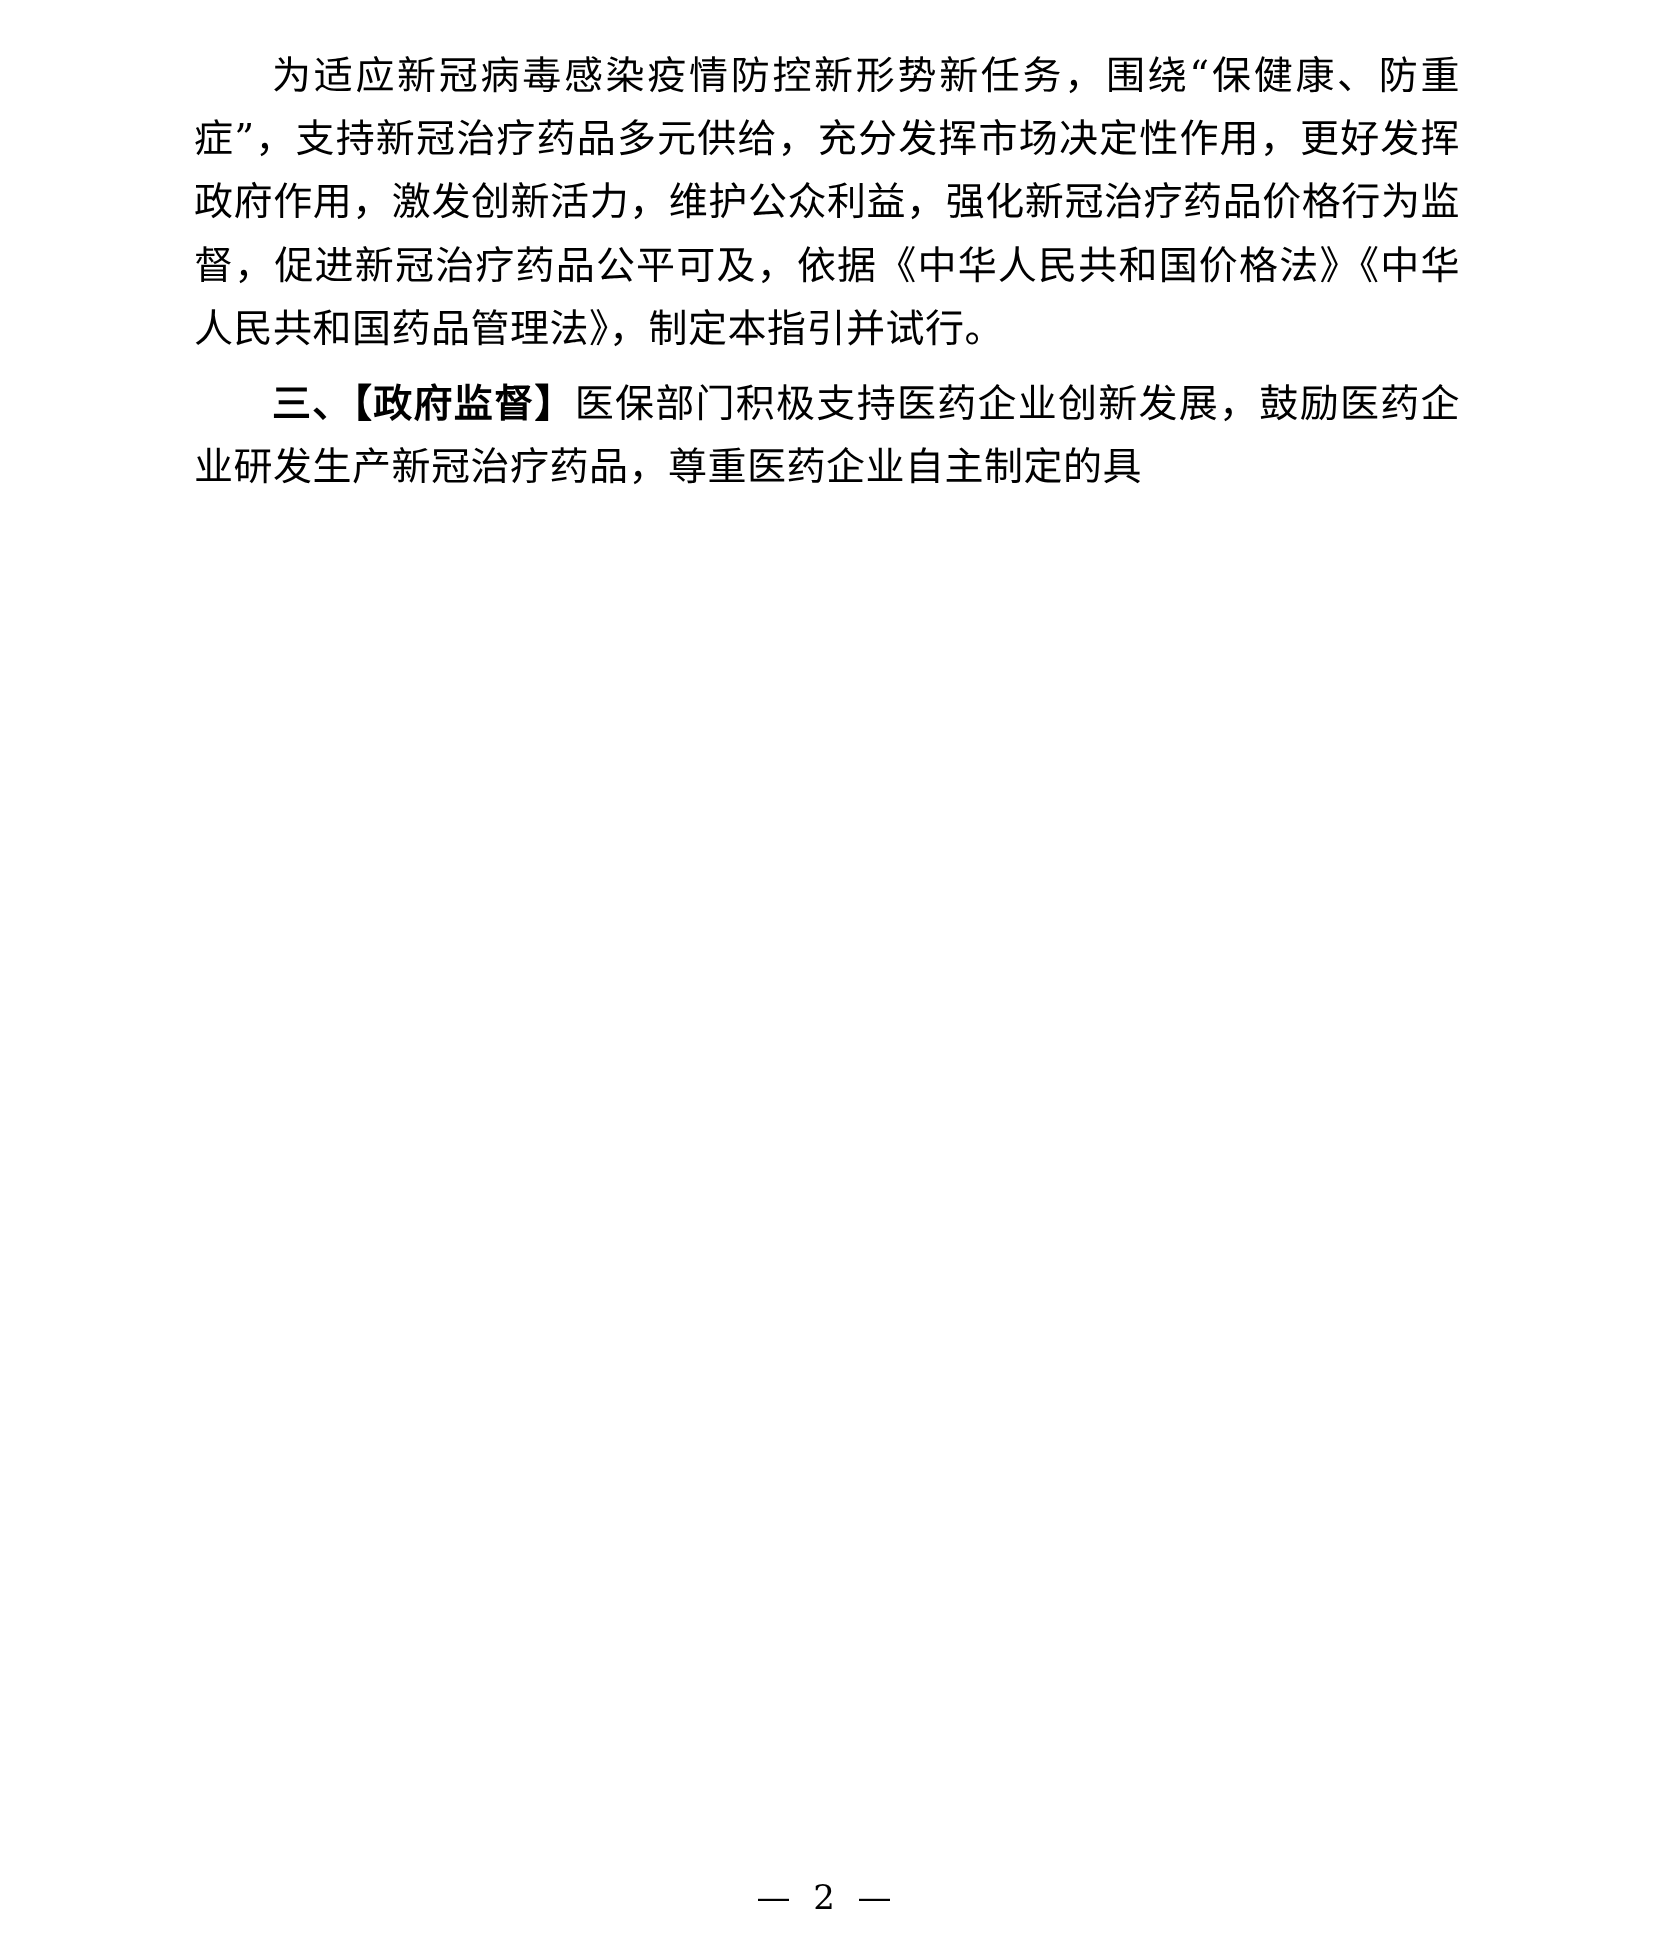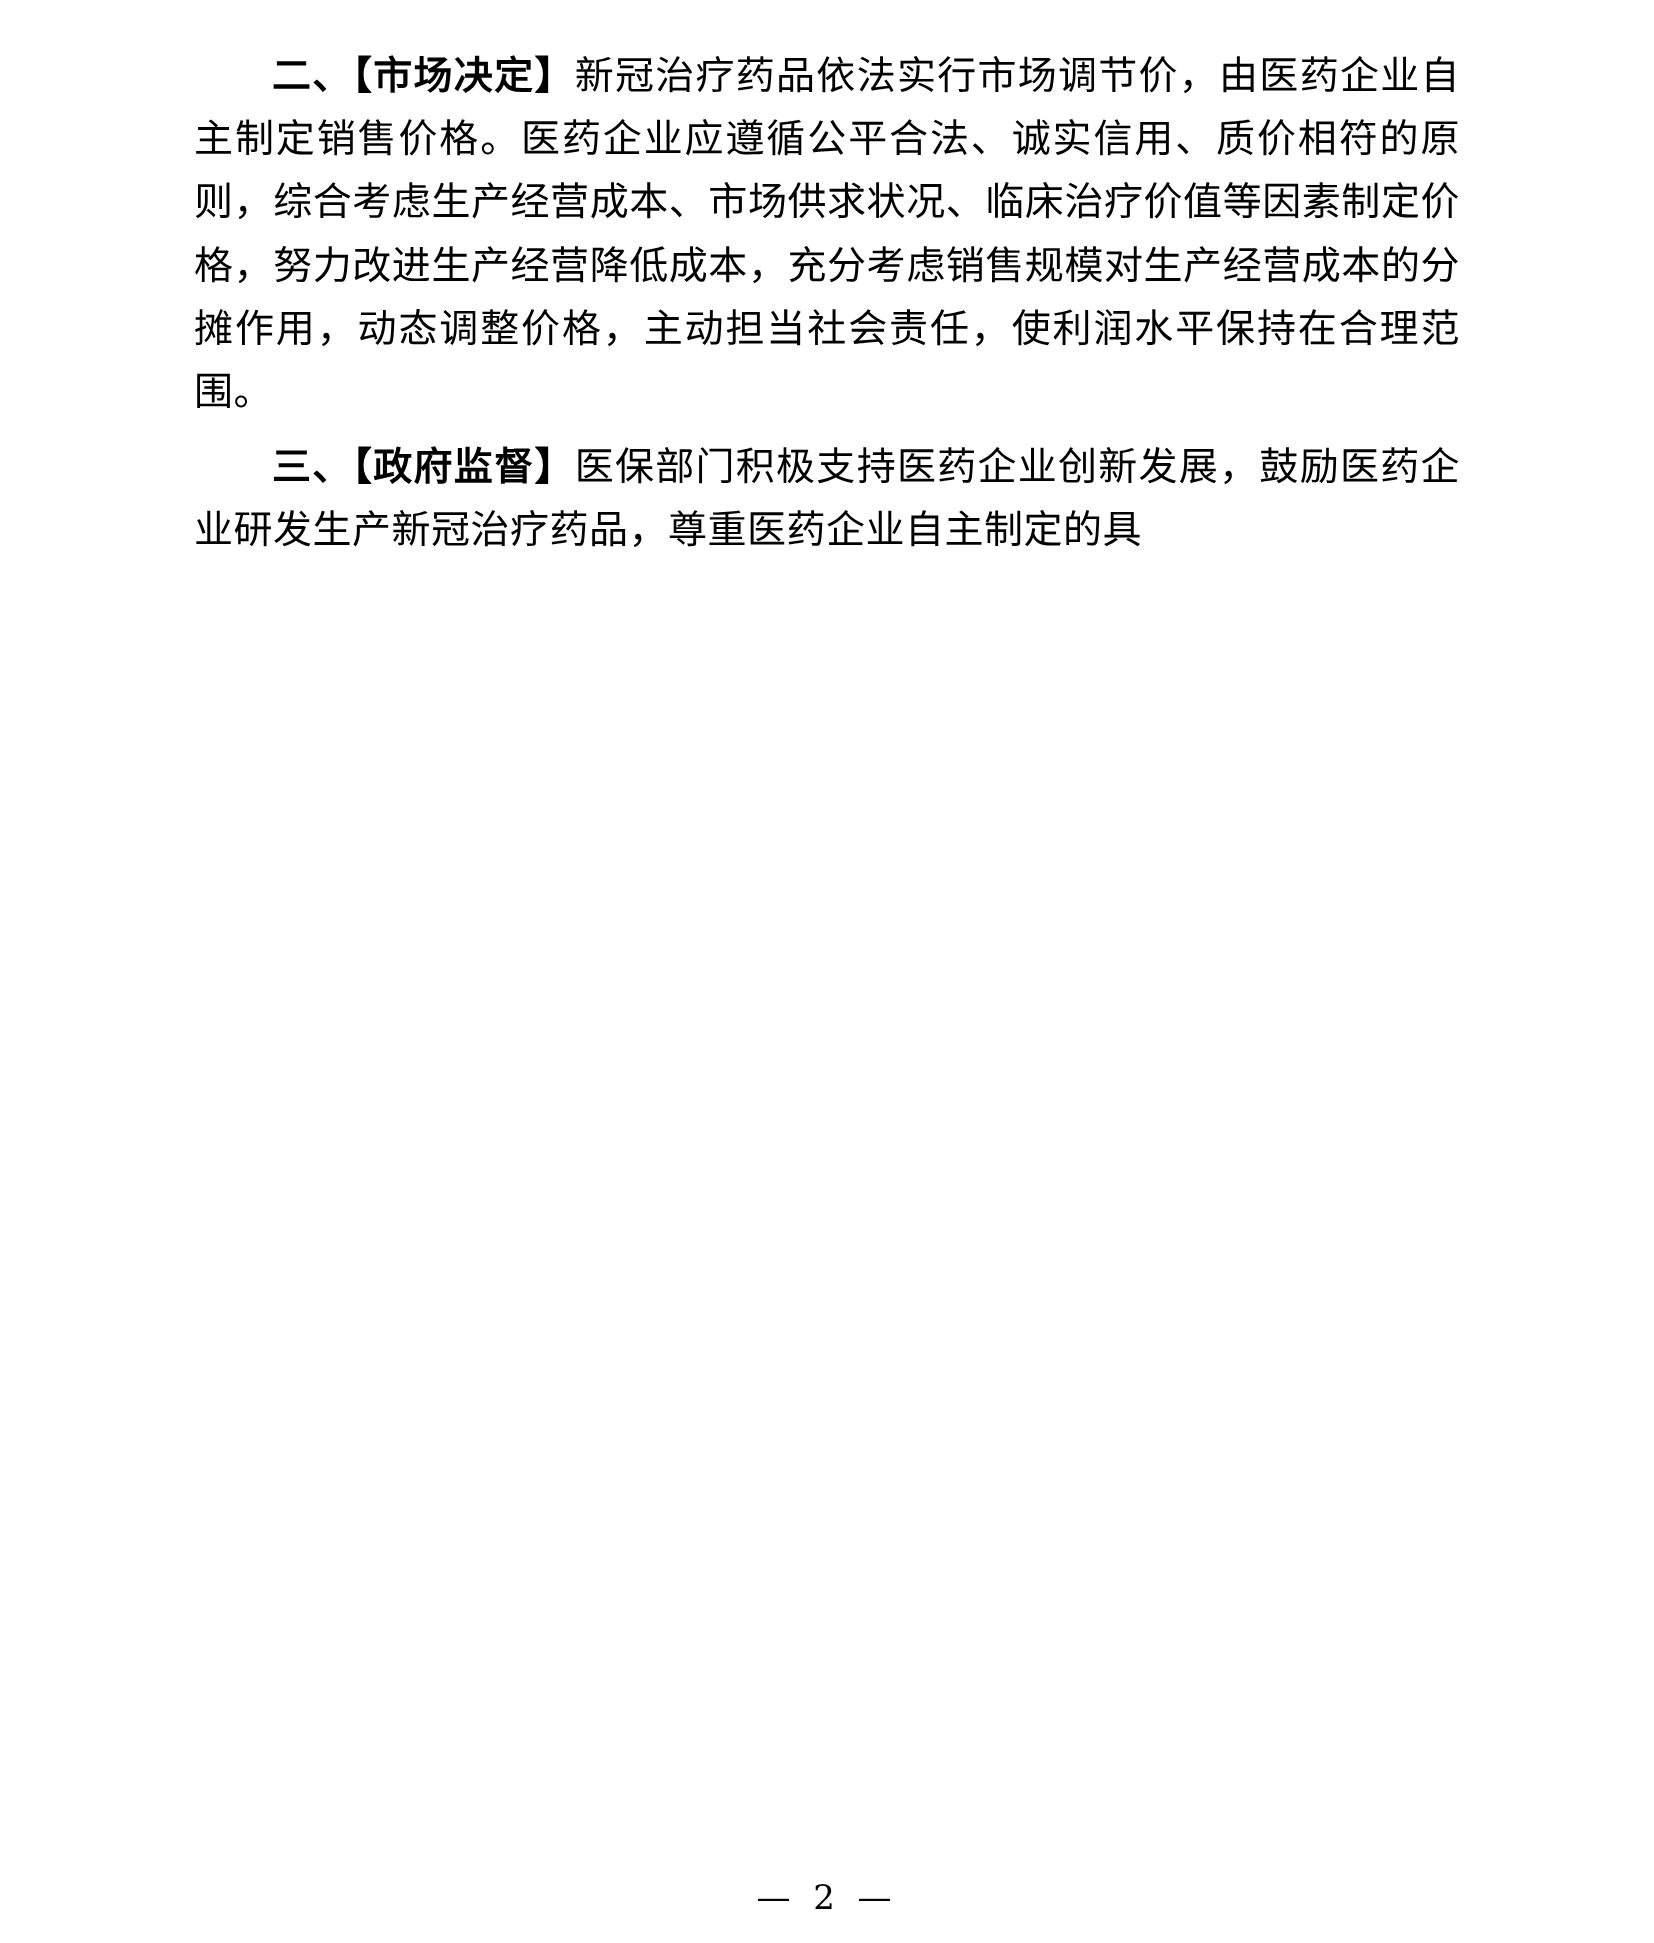--- a/index.html
+++ b/index.html
@@ -62,25 +62,25 @@
   }
 </style>
 </head>
 <body>
 
 <div class="page">
 
 
   <div class="body-wrap">
 
+    <p class="para">
+      <span>为适应新冠病毒感染疫情防控新形势新任务，围绕“保健康、防重症”，支持新冠治疗药品多元供给，充分发挥市场决定性作用，更好发挥政府作用，激发创新活力，维护公众利益，强化新冠治疗药品价格行为监督，促进新冠治疗药品公平可及，依据《中华人民共和国价格法》《中华人民共和国药品管理法》，制定本指引并试行。</span>
+    </p>
 
 
-    <p class="para">
-      <span class="sec-head">二、【市场决定】</span><span>新冠治疗药品依法实行市场调节价，由医药企业自主制定销售价格。医药企业应遵循公平合法、诚实信用、质价相符的原则，综合考虑生产经营成本、市场供求状况、临床治疗价值等因素制定价格，努力改进生产经营降低成本，充分考虑销售规模对生产经营成本的分摊作用，动态调整价格，主动担当社会责任，使利润水平保持在合理范围。</span>
-    </p>
 
     <p class="para">
       <span class="sec-head">三、【政府监督】</span><span>医保部门积极支持医药企业创新发展，鼓励医药企业研发生产新冠治疗药品，尊重医药企业自主制定的具</span>
     </p>
 
   </div>
 
   <div class="page-number">— 2 —</div>
 
 </div>

